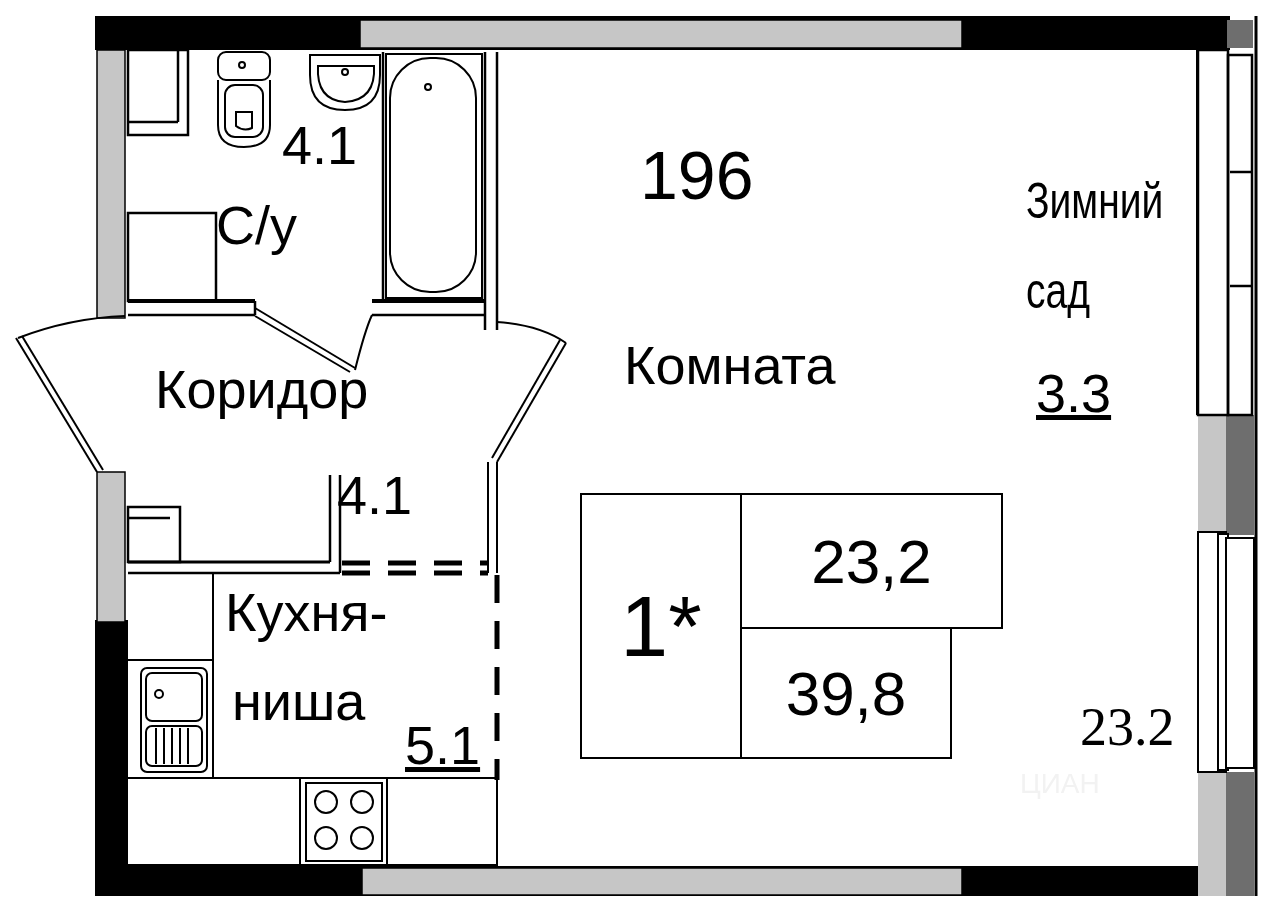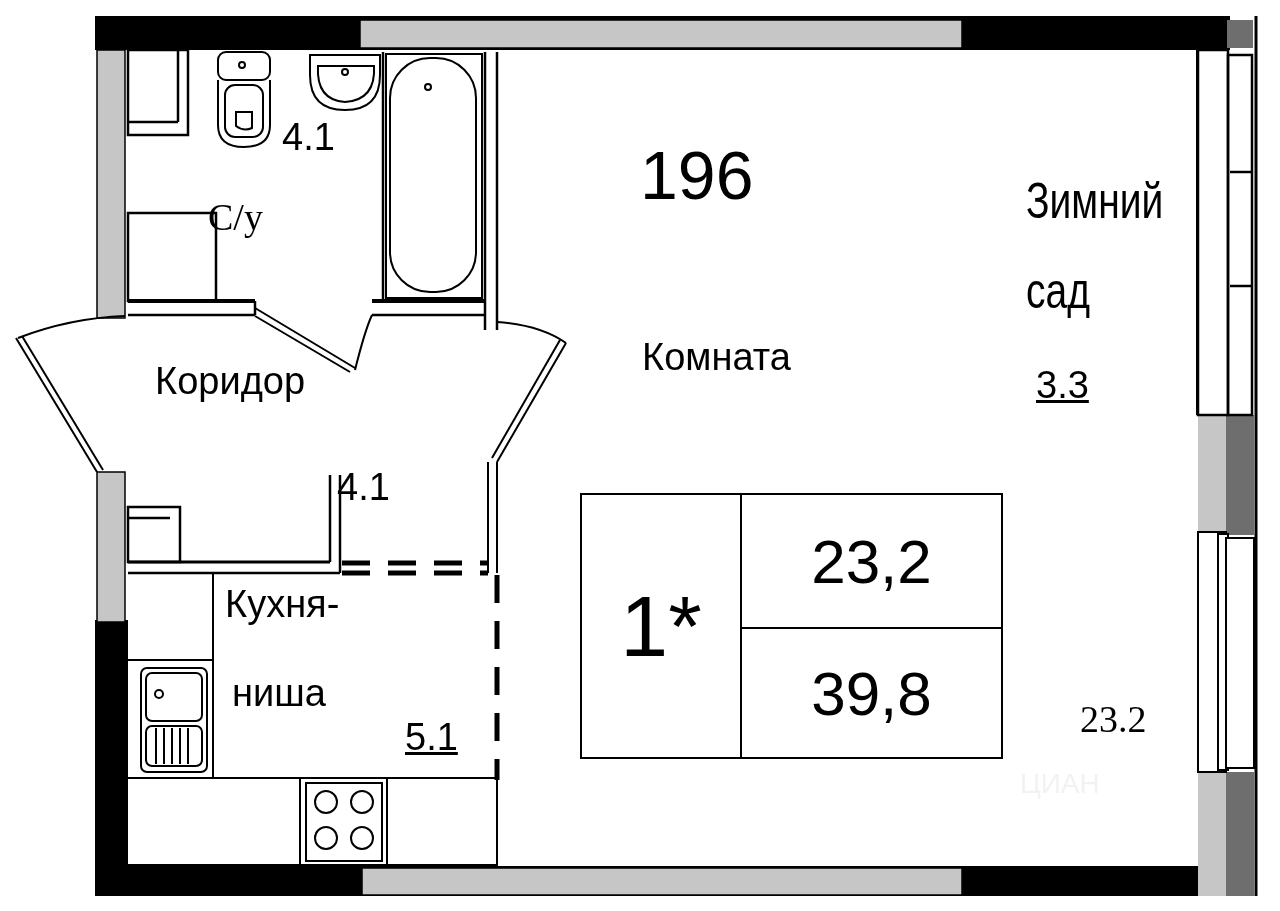--- a/index.html
+++ b/index.html
@@ -1,21 +1,21 @@
 <!DOCTYPE html>
 <html><head>
 <meta charset="utf-8">
 <style>
   html, body { margin: 0; padding: 0; background: #ffffff; }
   body { width: 1280px; height: 911px; position: relative; overflow: hidden;
          font-family: "Liberation Sans", "DejaVu Sans", sans-serif; color: #000; }
   #plan { position: absolute; left: 0; top: 0; width: 1280px; height: 911px; }
   .lbl { position: absolute; white-space: nowrap; line-height: 1; color: #000; }
   .big { font-size: 60px; }
-  .mid { font-size: 38px; }
+  .mid { font-size: 54px; }
   .narrow { font-size: 50px; transform: scaleX(0.78); transform-origin: left top; }
   .summary-cell { position: absolute; display: flex; align-items: center; justify-content: center;
                   border: 2px solid #000; box-sizing: border-box; background: #fff; }
   .watermark { position: absolute; font-size: 28px; color: #f2f2f2; }
 </style>
 </head>
 <body>
 
 <svg id="plan" viewBox="0 0 1280 911" xmlns="http://www.w3.org/2000/svg">
 
@@ -151,41 +151,41 @@
   </g>
 
   <g stroke="#000" stroke-width="2">
     <line x1="497" y1="780" x2="497" y2="866"></line>
   </g>
 </svg>
 
 <div class="lbl big" style="left:640px; top:132px; font-size:68px;margin-top:9px;">196</div>
 
 <div class="lbl mid" style="left:282px; top:118px;">4.1</div>
-<div class="lbl mid" style="left:208px; top:198px;font-family:Liberation Serif, serif;">С/у</div>
+<div class="lbl mid" style="left:216px; top:198px;">С/у</div>
 
 <div class="lbl mid" style="left:155px; top:362px;text-align:center;">Коридор</div>
 <div class="lbl mid" style="left:337px; top:468px;">4.1</div>
 
 <div class="lbl mid" style="left:225px; top:585px;">Кухня-</div>
 <div class="lbl mid" style="left:232px; top:674px;">ниша</div>
 <div class="lbl mid" style="left:405px; top:718px;text-decoration:underline;">5.1</div>
 
-<div class="lbl mid" style="left:642px; top:338px;">Комната</div>
+<div class="lbl mid" style="left:624px; top:338px;">Комната</div>
 <div class="lbl mid" style="left:1080px; top:700px;font-family:Liberation Serif, serif;">23.2</div>
 
 <div class="lbl narrow" style="left:1026px; top:176px;">Зимний</div>
 <div class="lbl narrow" style="left:1026px; top:266px;">сад</div>
 <div class="lbl mid" style="left:1036px; top:366px;text-decoration:underline;">3.3</div>
 
 <div>
   <div class="summary-cell" style="left:580px; top:493px; width:162px; height:266px;">
     <span style="font-size:86px;">1*</span>
   </div>
   <div class="summary-cell" style="left:740px; top:493px; width:263px; height:136px;text-align:center;">
     <span style="font-size:62px;">23,2</span>
   </div>
-  <div class="summary-cell" style="left:740px; top:627px; width:263px; height:132px;">
+  <div class="summary-cell" style="left:740px; top:627px; width:212px; height:132px;">
     <span style="font-size:62px;">39,8</span>
   </div>
 </div>
 
 <div class="watermark" style="left:1020px; top:768px;">ЦИАН</div>
 
 </body></html>

